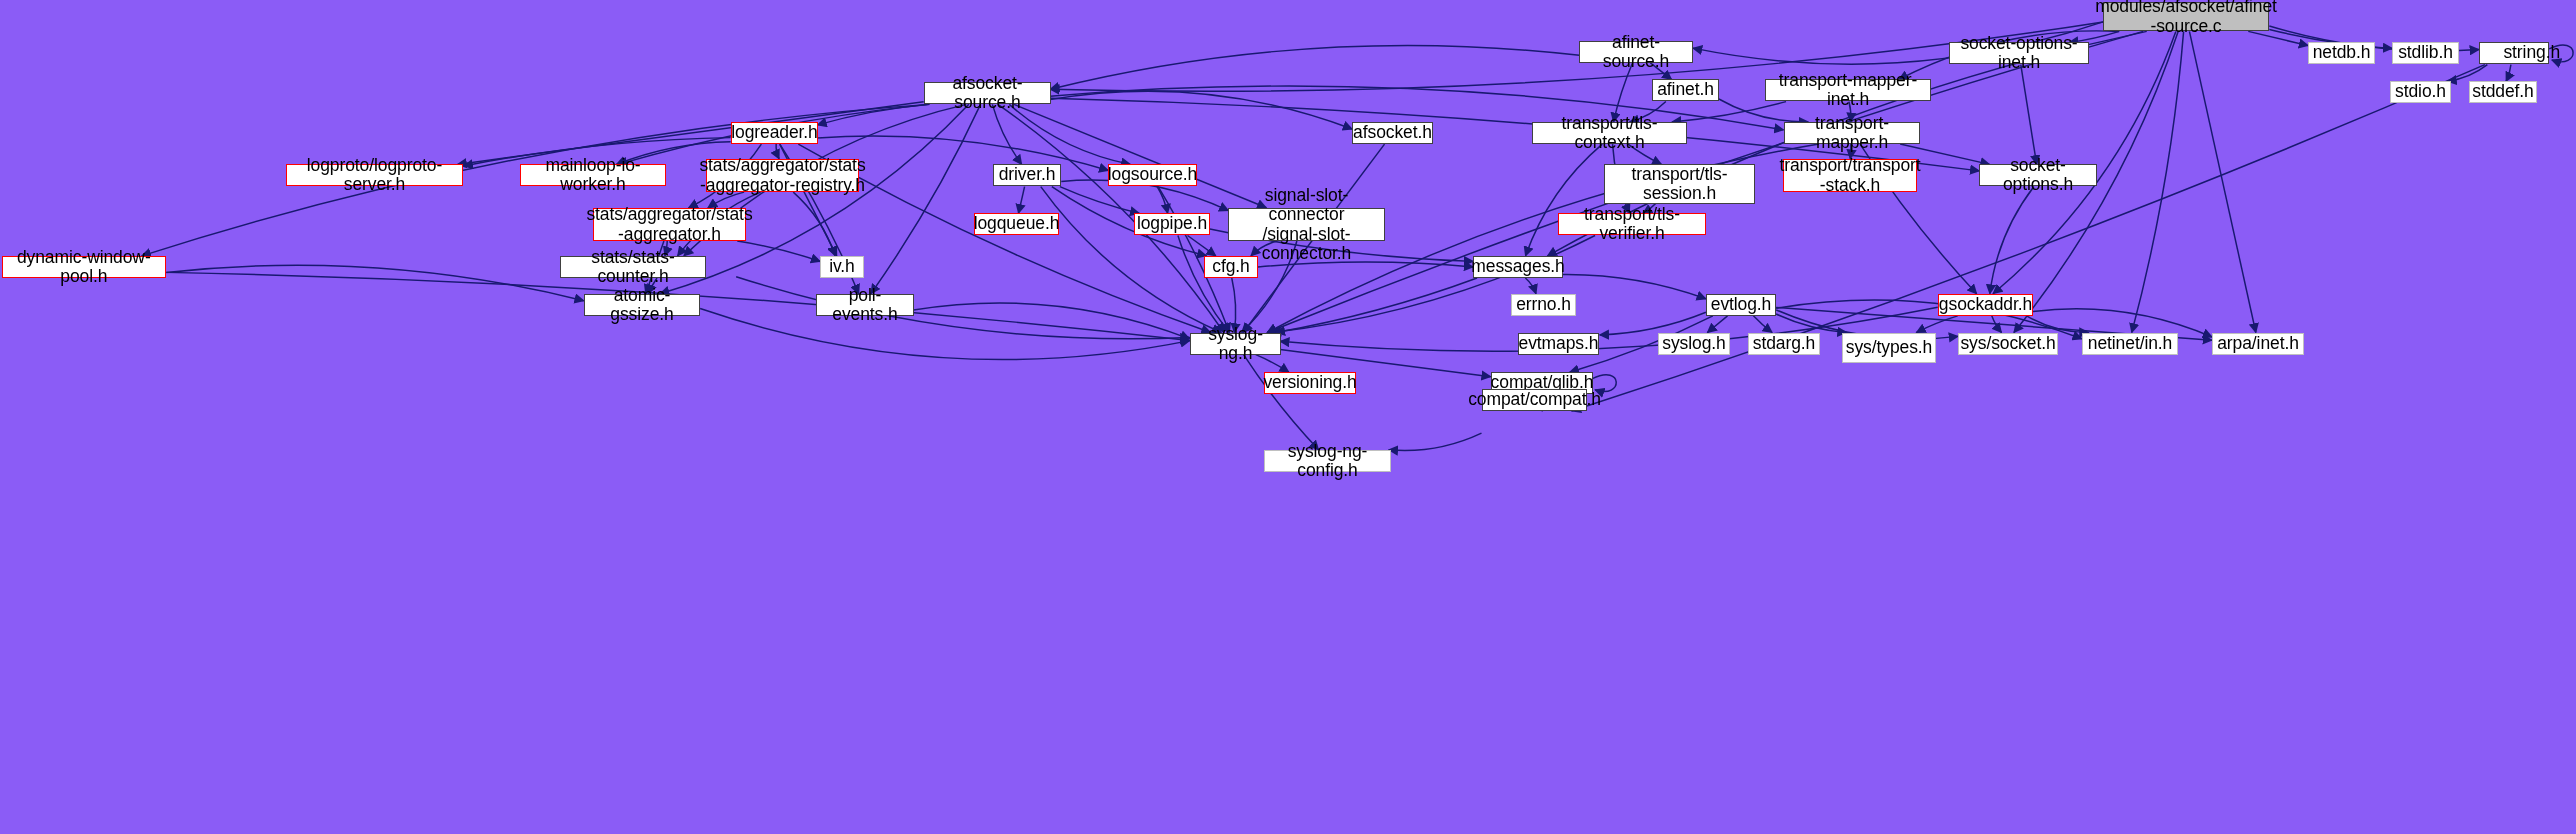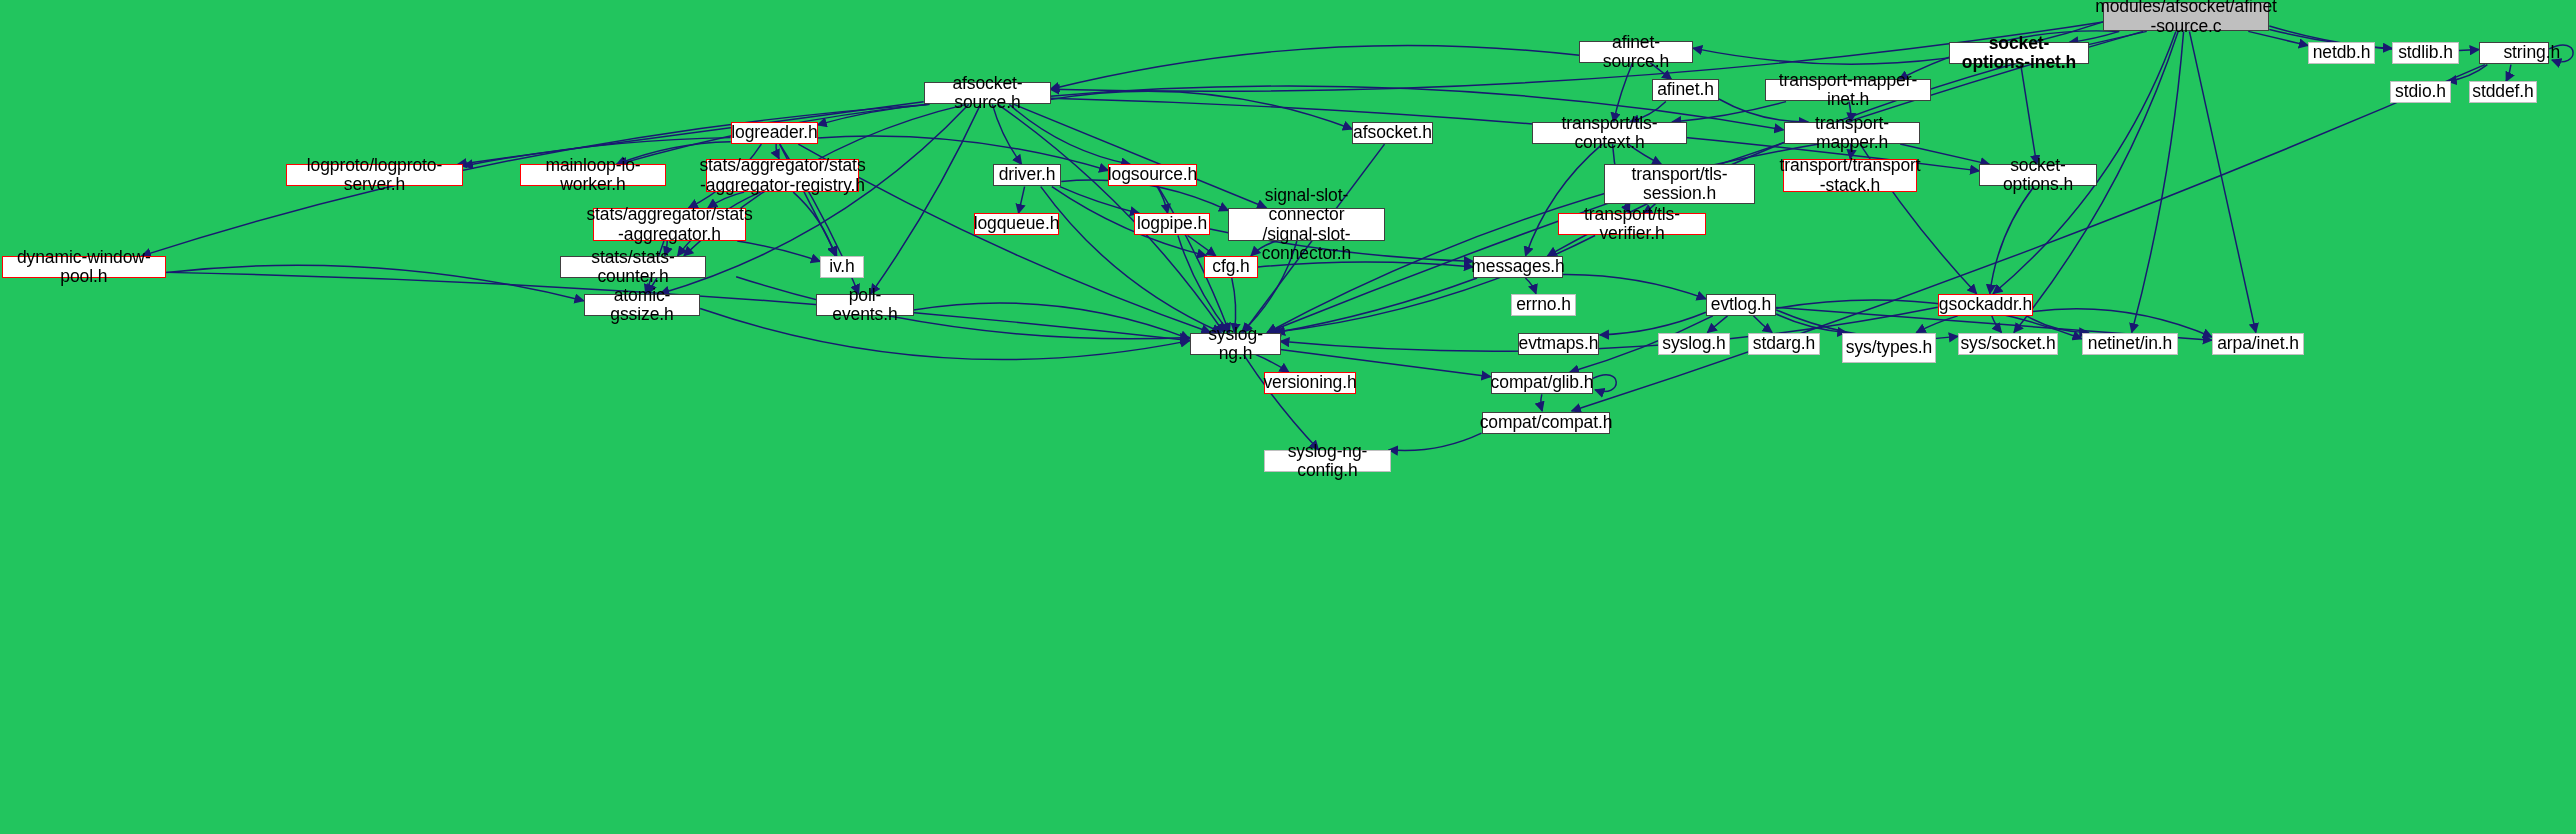--- a/index.html
+++ b/index.html
@@ -5,21 +5,21 @@
 <style>
   html, body {
     margin: 0;
     padding: 0;
     background: #ffffff;
   }
   #graph-root {
     position: relative;
     width: 2576px;
     height: 834px;
-    background: #22c55e;
+    background: #8b5cf6;
     font-family: "Liberation Sans", "DejaVu Sans", sans-serif;
     overflow: hidden;
   }
   #edge-layer {
     position: absolute;
     left: 0; top: 0;
     width: 2576px;
     height: 834px;
     pointer-events: none;
   }
@@ -160,21 +160,21 @@
         <path d="M 1346.4 384.0 Q 1382.4 439.1 1427.6 487.0" marker-end="url(#arrow)"></path>
         <path d="M 1724 410 C 1758 393, 1758 433, 1727 422" marker-end="url(#arrow)"></path>
         <path d="M 1669.3 427.0 Q 1667.1 436.1 1669.7 445.0" marker-end="url(#arrow)"></path>
         <path d="M 1604.0 468.9 Q 1556.2 491.5 1503.6 487.0" marker-end="url(#arrow)"></path>
       </g>
   </svg>
   <div id="nodes-layer">
       <div class="node b-root" style="left: 2103px; top: 1.8px; width: 166px; height: 29.6px;">modules/afsocket/afinet
 -source.c</div>
       <div class="node b-black" style="left: 1579px; top: 41px; width: 114px; height: 22px;">afinet-source.h</div>
-      <div class="node b-black" style="left: 1949px; top: 42px; width: 140px; height: 22px; font-weight: bold;">socket-options-inet.h</div>
+      <div class="node b-black" style="left: 1949px; top: 42px; width: 140px; height: 22px;">socket-options-inet.h</div>
       <div class="node b-grey" style="left: 2308px; top: 42px; width: 67px; height: 22px;">netdb.h</div>
       <div class="node b-grey" style="left: 2392px; top: 42px; width: 67px; height: 22px;">stdlib.h</div>
       <div class="node b-black" style="left: 2479px; top: 42px; width: 70px; height: 22px; padding-left: 41px;">string.h</div>
       <div class="node b-black" style="left: 1652px; top: 79px; width: 67px; height: 22px;">afinet.h</div>
       <div class="node b-black" style="left: 1765px; top: 79px; width: 166px; height: 22px;">transport-mapper-inet.h</div>
       <div class="node b-black" style="left: 924px; top: 82px; width: 127px; height: 22px;">afsocket-source.h</div>
       <div class="node b-grey" style="left: 2390px; top: 81px; width: 61px; height: 22px;">stdio.h</div>
       <div class="node b-grey" style="left: 2469px; top: 81px; width: 68px; height: 22px;">stddef.h</div>
       <div class="node b-black" style="left: 1352px; top: 122px; width: 81px; height: 22px;">afsocket.h</div>
       <div class="node b-black" style="left: 1532px; top: 122px; width: 155px; height: 22px;">transport/tls-context.h</div>
@@ -210,17 +210,17 @@
       <div class="node b-black" style="left: 1190px; top: 333px; width: 91px; height: 22px;">syslog-ng.h</div>
       <div class="node b-black" style="left: 1518px; top: 333px; width: 81px; height: 22px;">evtmaps.h</div>
       <div class="node b-grey" style="left: 1658px; top: 333px; width: 72px; height: 22px;">syslog.h</div>
       <div class="node b-grey" style="left: 1748px; top: 333px; width: 72px; height: 22px;">stdarg.h</div>
       <div class="node b-grey" style="left: 1842px; top: 333px; width: 94px; height: 30px;">sys/types.h</div>
       <div class="node b-grey" style="left: 1958px; top: 333px; width: 100px; height: 22px;">sys/socket.h</div>
       <div class="node b-grey" style="left: 2082px; top: 333px; width: 96px; height: 22px;">netinet/in.h</div>
       <div class="node b-grey" style="left: 2212px; top: 333px; width: 92px; height: 22px;">arpa/inet.h</div>
       <div class="node b-red" style="left: 1264px; top: 372px; width: 92px; height: 22px;">versioning.h</div>
       <div class="node b-black" style="left: 1491px; top: 372px; width: 102px; height: 22px;">compat/glib.h</div>
-      <div class="node b-black" style="left: 1482px; top: 412px; width: 128px; height: 22px;">compat/compat.h</div>
+      <div class="node b-black" style="left: 1482px; top: 389px; width: 105px; height: 22px;">compat/compat.h</div>
       <div class="node b-grey" style="left: 1264px; top: 450px; width: 127px; height: 22px;">syslog-ng-config.h</div>
     </div>
 </div>
 
 
 </body></html>

